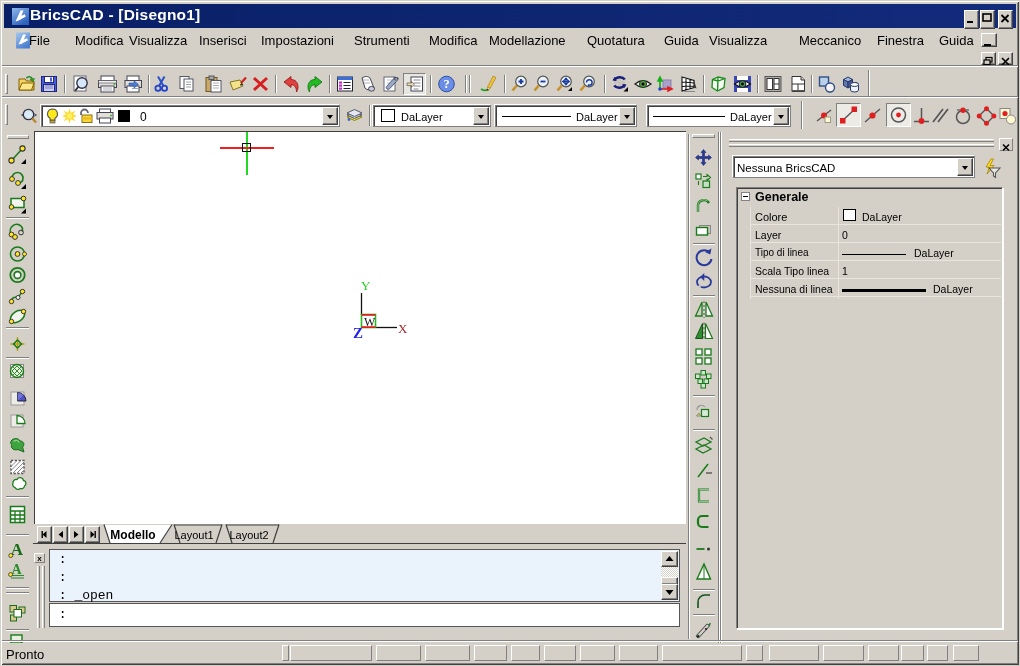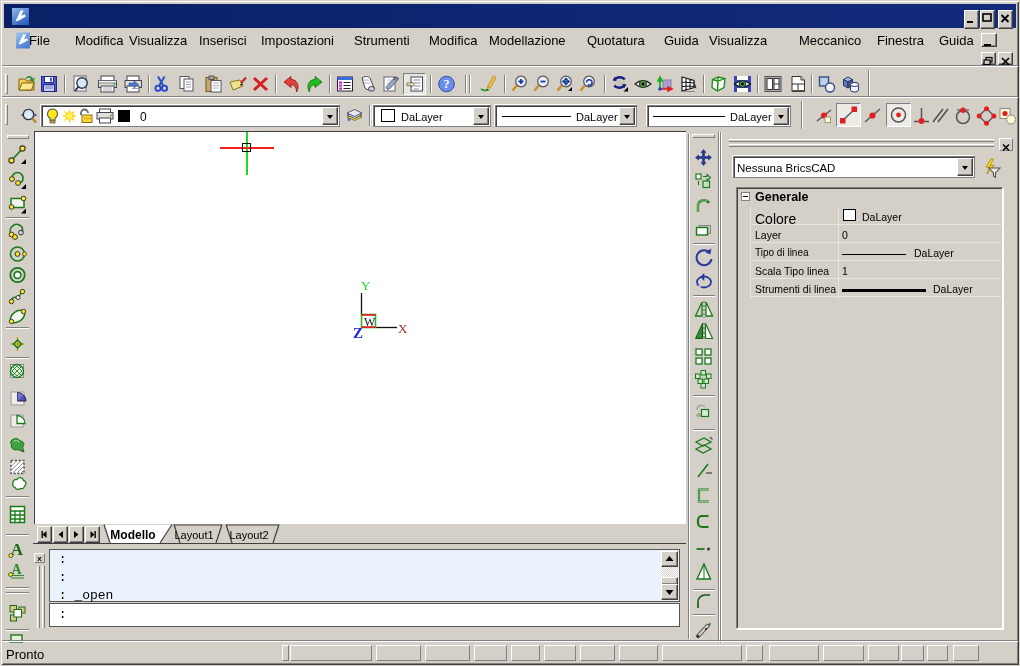--- a/index.html
+++ b/index.html
@@ -32,20 +32,21 @@
  <svg class="ic" style="left:8px;top:4px" width="17" height="17" viewBox="0 0 17 17">
   <defs>
         <linearGradient id="tg" x1="0" y1="0" x2="0.6" y2="1">
           <stop offset="0" stop-color="#8FB8EA"></stop>
           <stop offset="1" stop-color="#2F62BE"></stop>
         </linearGradient>
       </defs>
   <rect x="0" y="0" width="17" height="17" fill="url(#tg)"></rect>
   <path d="M3.5 13.5 L8.5 2.5 L11.5 2.5 L9.3 7.8 L12.8 6.3 L13.8 8.5 L6.8 12.5 Z" fill="#fff"></path>
  </svg>
+ <div id="titletext">BricsCAD - [Disegno1]</div>
  <div class="tbtn" style="left:960px;"><svg width="13" height="15" viewBox="0 0 13 15">
         <rect x="2" y="10" width="6" height="2" fill="#000"></rect>
       </svg></div>
  <div class="tbtn" style="left:976px;"><svg width="13" height="15" viewBox="0 0 13 15">
         <rect x="2" y="3" width="8" height="7" fill="none" stroke="#000" stroke-width="1.6"></rect>
       </svg></div>
  <div class="tbtn" style="left:994px;"><svg width="13" height="15" viewBox="0 0 13 15">
         <path d="M2.5 4 L9.5 11 M9.5 4 L2.5 11" stroke="#000" stroke-width="1.8"></path>
       </svg></div>
 </div>
@@ -668,25 +669,25 @@
   </div>
 <div class="abs" style="left:755px;top:190px;font-size:12.5px;font-weight:bold;">Generale</div>
 <div class="abs" style="left:738px;top:207px;width:263px;height:92px;">
  <div style="position:absolute;left:12px;top:0;width:251px;height:18px;border-bottom:1px solid #E8E5DE;"></div>
  <div style="position:absolute;left:12px;top:18px;width:251px;height:18px;border-bottom:1px solid #E8E5DE;"></div>
  <div style="position:absolute;left:12px;top:36px;width:251px;height:18px;border-bottom:1px solid #E8E5DE;"></div>
  <div style="position:absolute;left:12px;top:54px;width:251px;height:18px;border-bottom:1px solid #E8E5DE;"></div>
  <div style="position:absolute;left:12px;top:72px;width:251px;height:18px;border-bottom:1px solid #E8E5DE;"></div>
  <div style="position:absolute;left:12px;top:0;width:1px;height:92px;background:#E8E5DE;"></div>
  <div style="position:absolute;left:100px;top:0;width:1px;height:92px;background:#E8E5DE;"></div>
- <div style="position:absolute;left:17px;top:3.5px;font-size:14px;">Colore</div>
+ <div style="position:absolute;left:17px;top:3.5px;font-size:11px;">Colore</div>
  <div style="position:absolute;left:17px;top:21.5px;font-size:10.5px;">Layer</div>
  <div style="position:absolute;left:17px;top:39.5px;font-size:10px;">Tipo di linea</div>
  <div style="position:absolute;left:17px;top:57.5px;font-size:10.5px;">Scala Tipo linea</div>
- <div style="position:absolute;left:17px;top:75.5px;font-size:10.5px;">Strumenti di linea</div>
+ <div style="position:absolute;left:17px;top:75.5px;font-size:10.5px;">Nessuna di linea</div>
  <div style="position:absolute;left:105px;top:2px;width:13px;height:12px;background:#fff;border:1.4px solid #000;"></div>
  <div style="position:absolute;left:124px;top:3.5px;font-size:10.5px;">DaLayer</div>
  <div style="position:absolute;left:104px;top:21.5px;font-size:10.5px;">0</div>
  <div style="position:absolute;left:104px;top:47px;width:64px;height:1px;background:#000;"></div>
  <div style="position:absolute;left:176px;top:39.5px;font-size:10.5px;">DaLayer</div>
  <div style="position:absolute;left:104px;top:57.5px;font-size:10.5px;">1</div>
  <div style="position:absolute;left:104px;top:82px;width:84px;height:2.5px;background:#000;"></div>
  <div style="position:absolute;left:195px;top:75.5px;font-size:10.5px;">DaLayer</div>
 </div>
 

